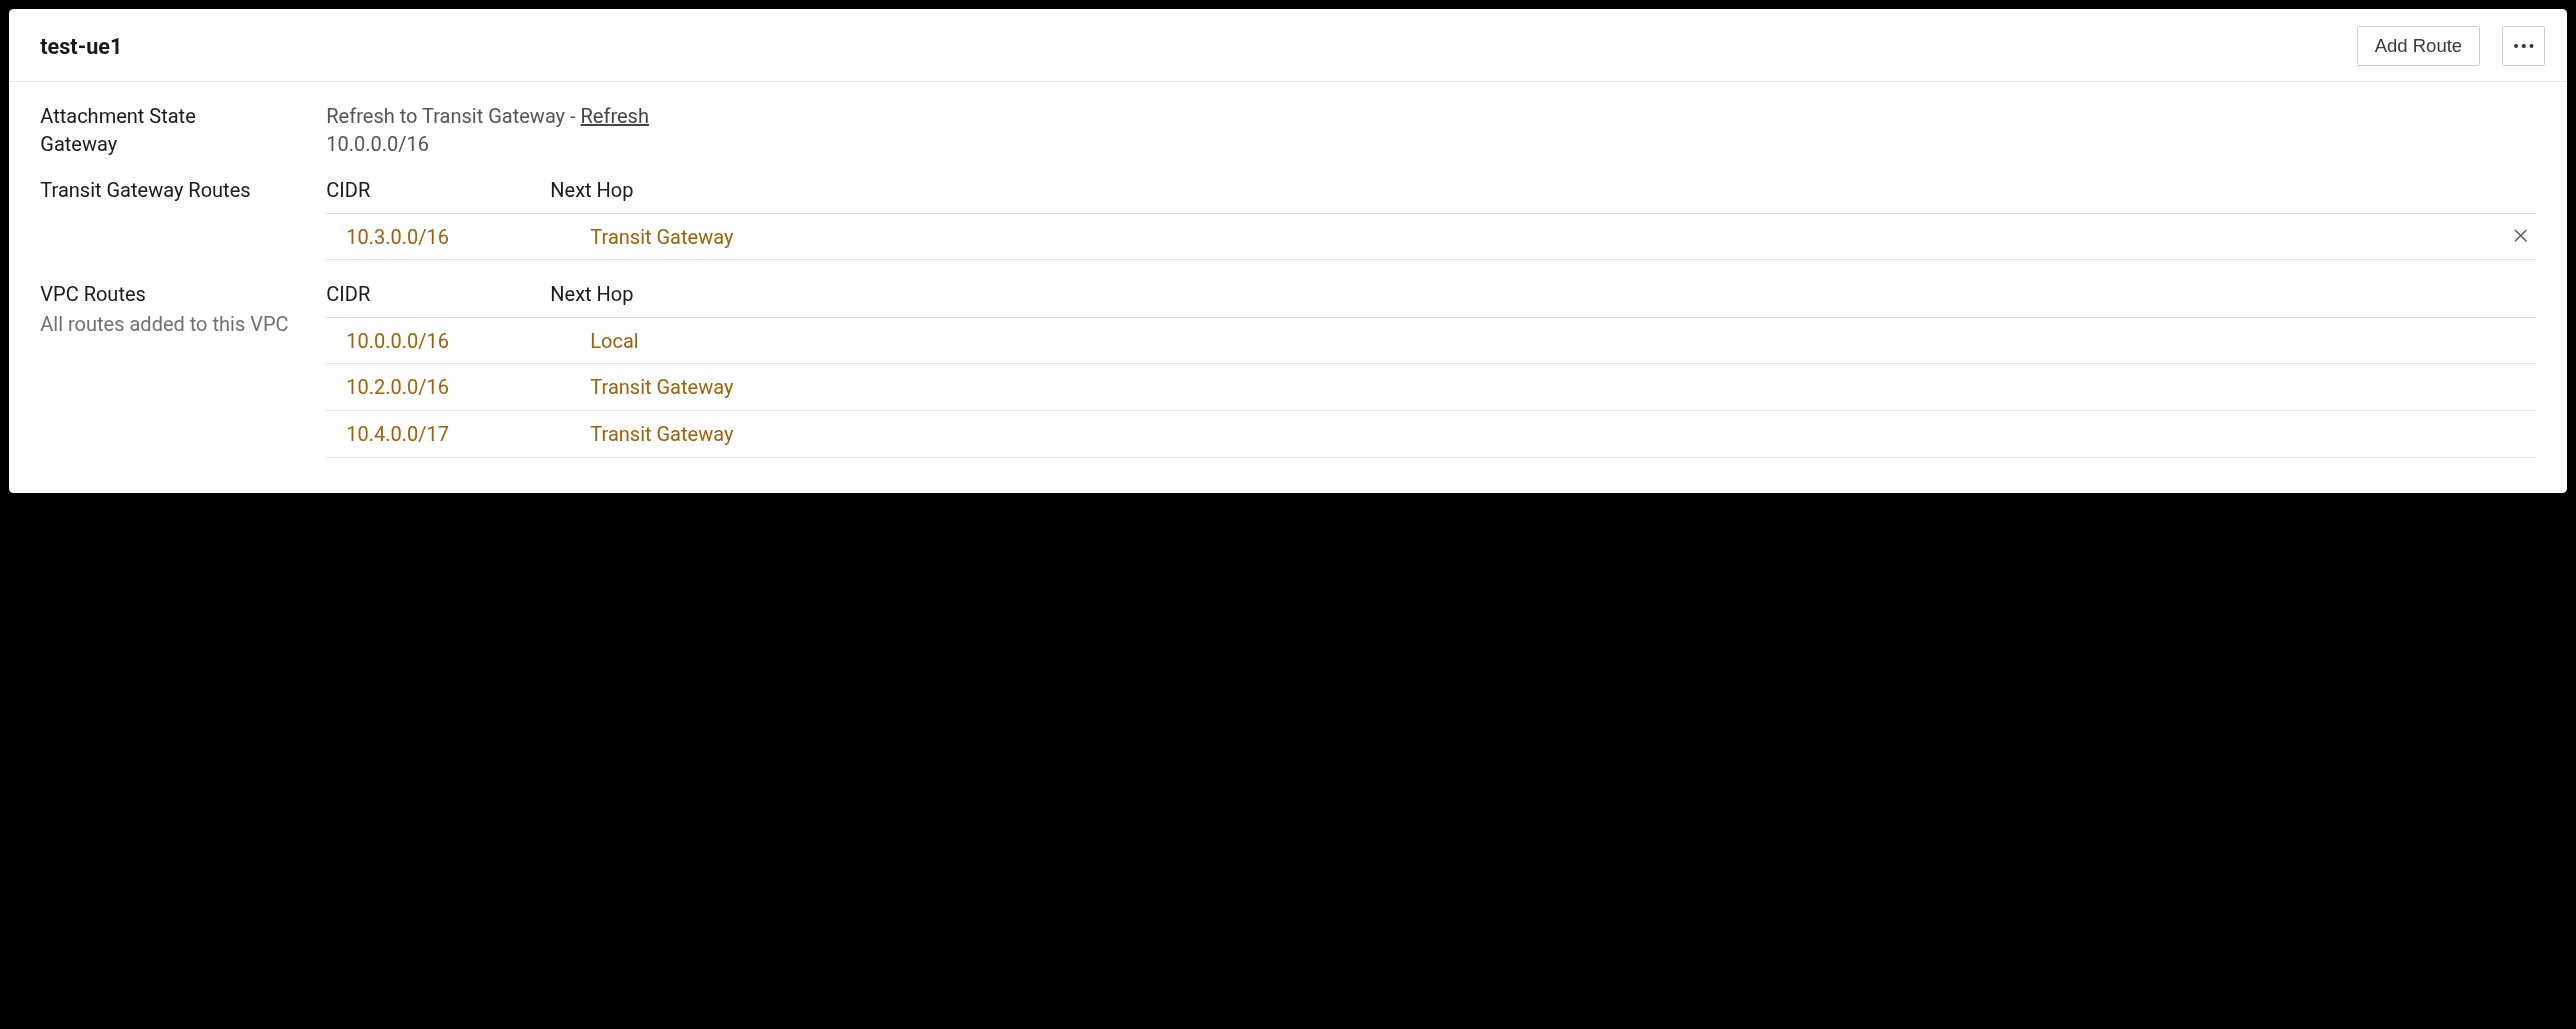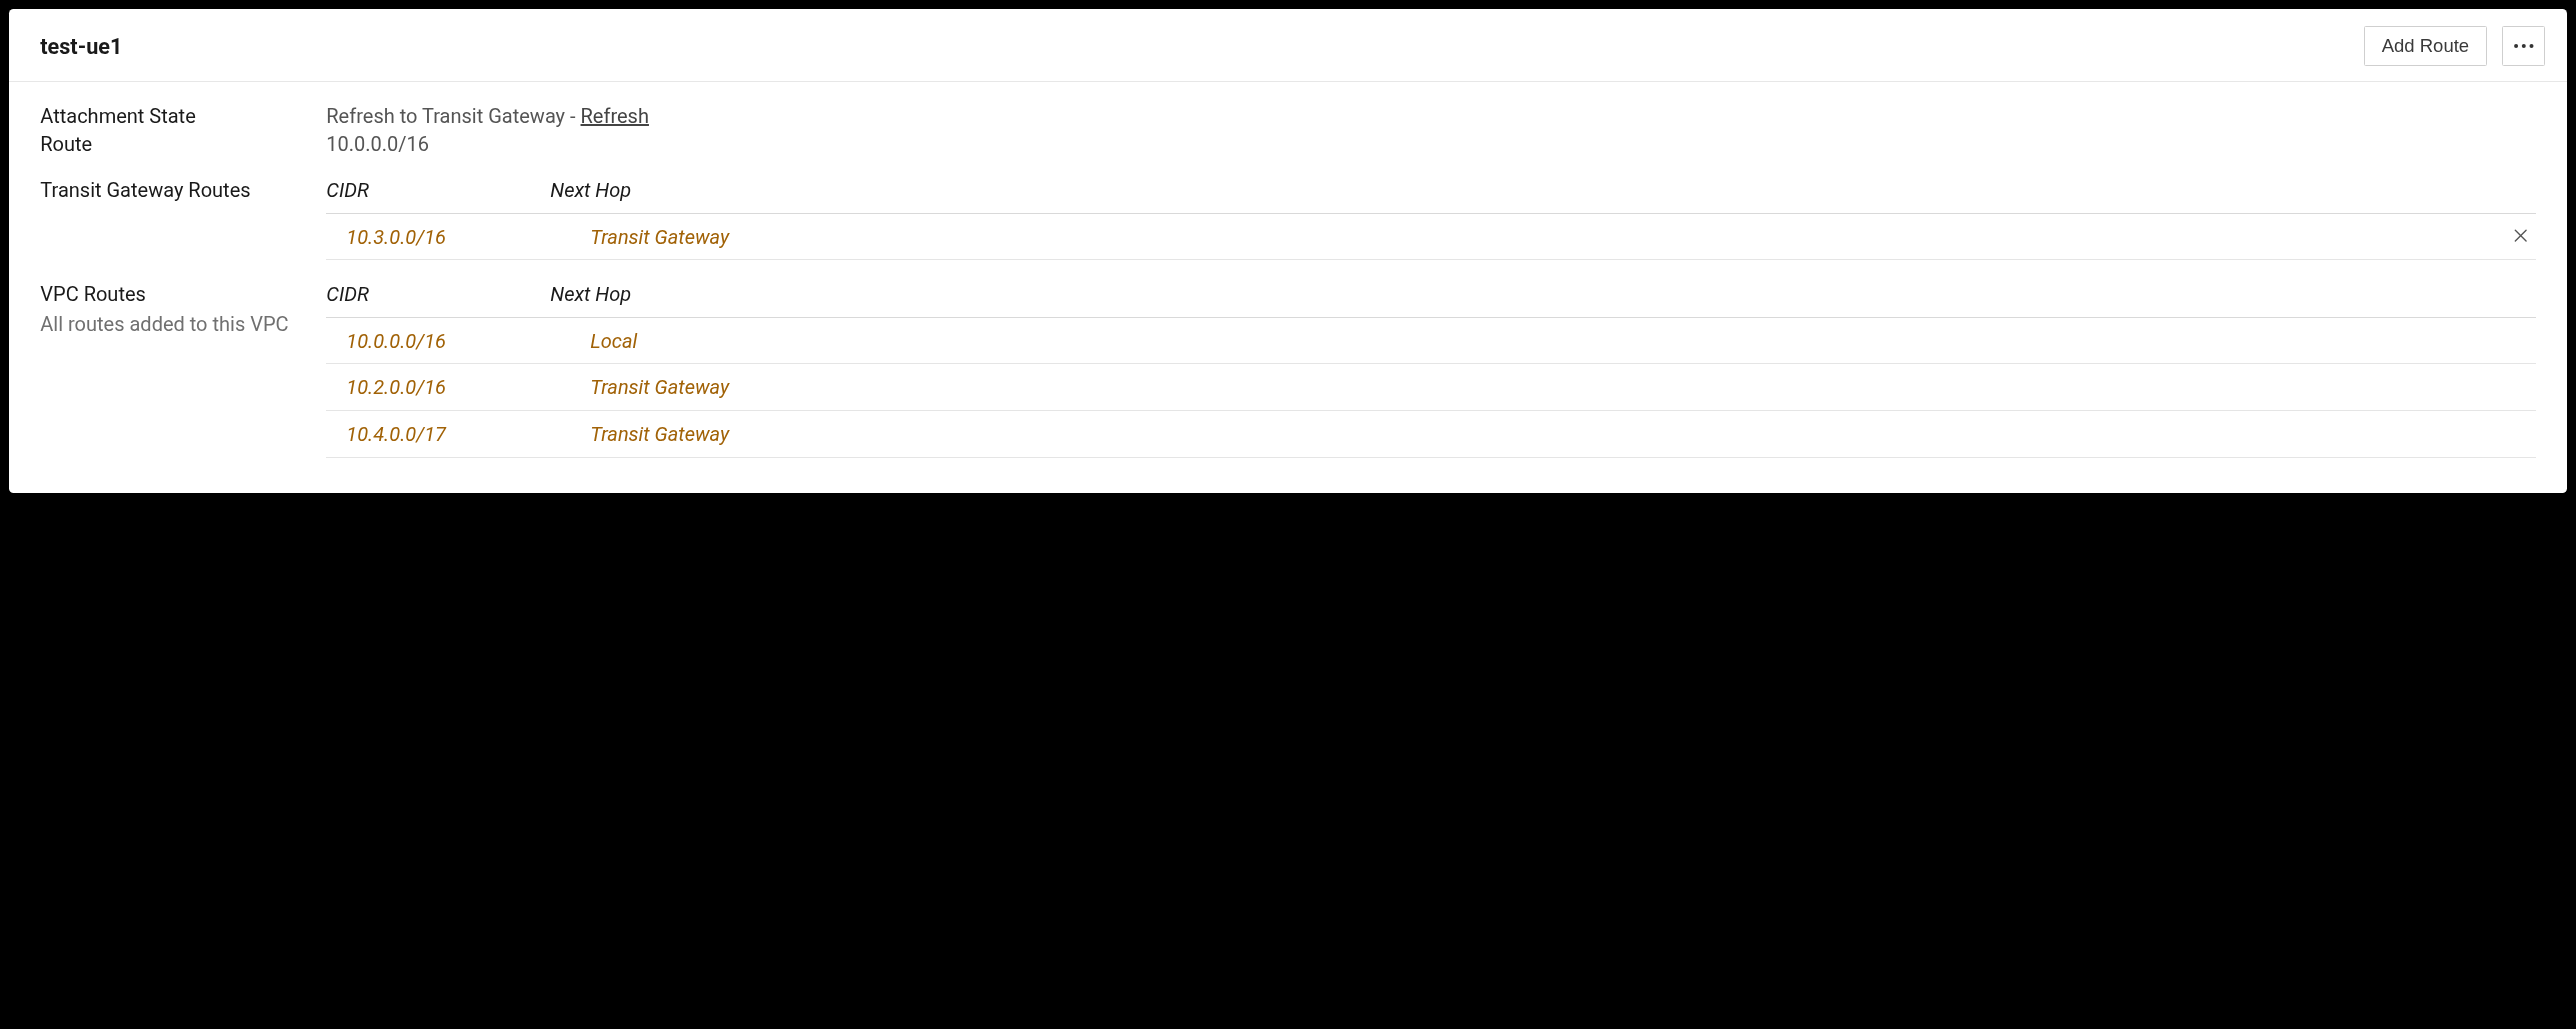--- a/index.html
+++ b/index.html
@@ -23,21 +23,21 @@
     padding:17px 21.6px 15.4px 31px;
     border-bottom:0.8px solid #e7e7e7;
   }
   .title {
     font-size:21.6px;
     font-weight:700;
     color:#1a1a1a;
   }
   .header-actions {
     display:flex;
-    gap:15px;
+    gap:22px;
   }
   .btn {
     border:0.8px solid #cfcfcf;
     background:#fff;
     padding:7.7px 17px;
     font-size:18.5px;
     color:#3a3a3a;
     cursor:pointer;
     border-radius:1.5px;
     line-height:1.2;
@@ -78,21 +78,20 @@
   }
   .value-col .muted { color:#555; }
   .link {
     color:#444;
     text-decoration:underline;
     cursor:pointer;
     margin-top:37px;
   }
   .table {
     flex:1;
-    font-style:italic;
   }
   .thead, .trow {
     display:flex;
     align-items:center;
   }
   .thead {
     padding:0 0 10.8px 0;
     border-bottom:0.8px solid #d9d9d9;
   }
   .trow {
@@ -143,21 +142,21 @@
   <div class="body">
 
     <div class="row">
       <div class="label-col">Attachment State</div>
       <div class="value-col">
         <span class="muted">Refresh to Transit Gateway - </span><span class="link">Refresh</span>
       </div>
     </div>
 
     <div class="row">
-      <div class="label-col">Route</div>
+      <div class="label-col">Gateway</div>
       <div class="value-col muted">10.0.0.0/16</div>
     </div>
 
     <div class="row section">
       <div class="label-col">
         <div class="primary">Transit Gateway Routes</div>
       </div>
       <div class="table">
         <div class="thead">
           <div class="th col-cidr">CIDR</div>

